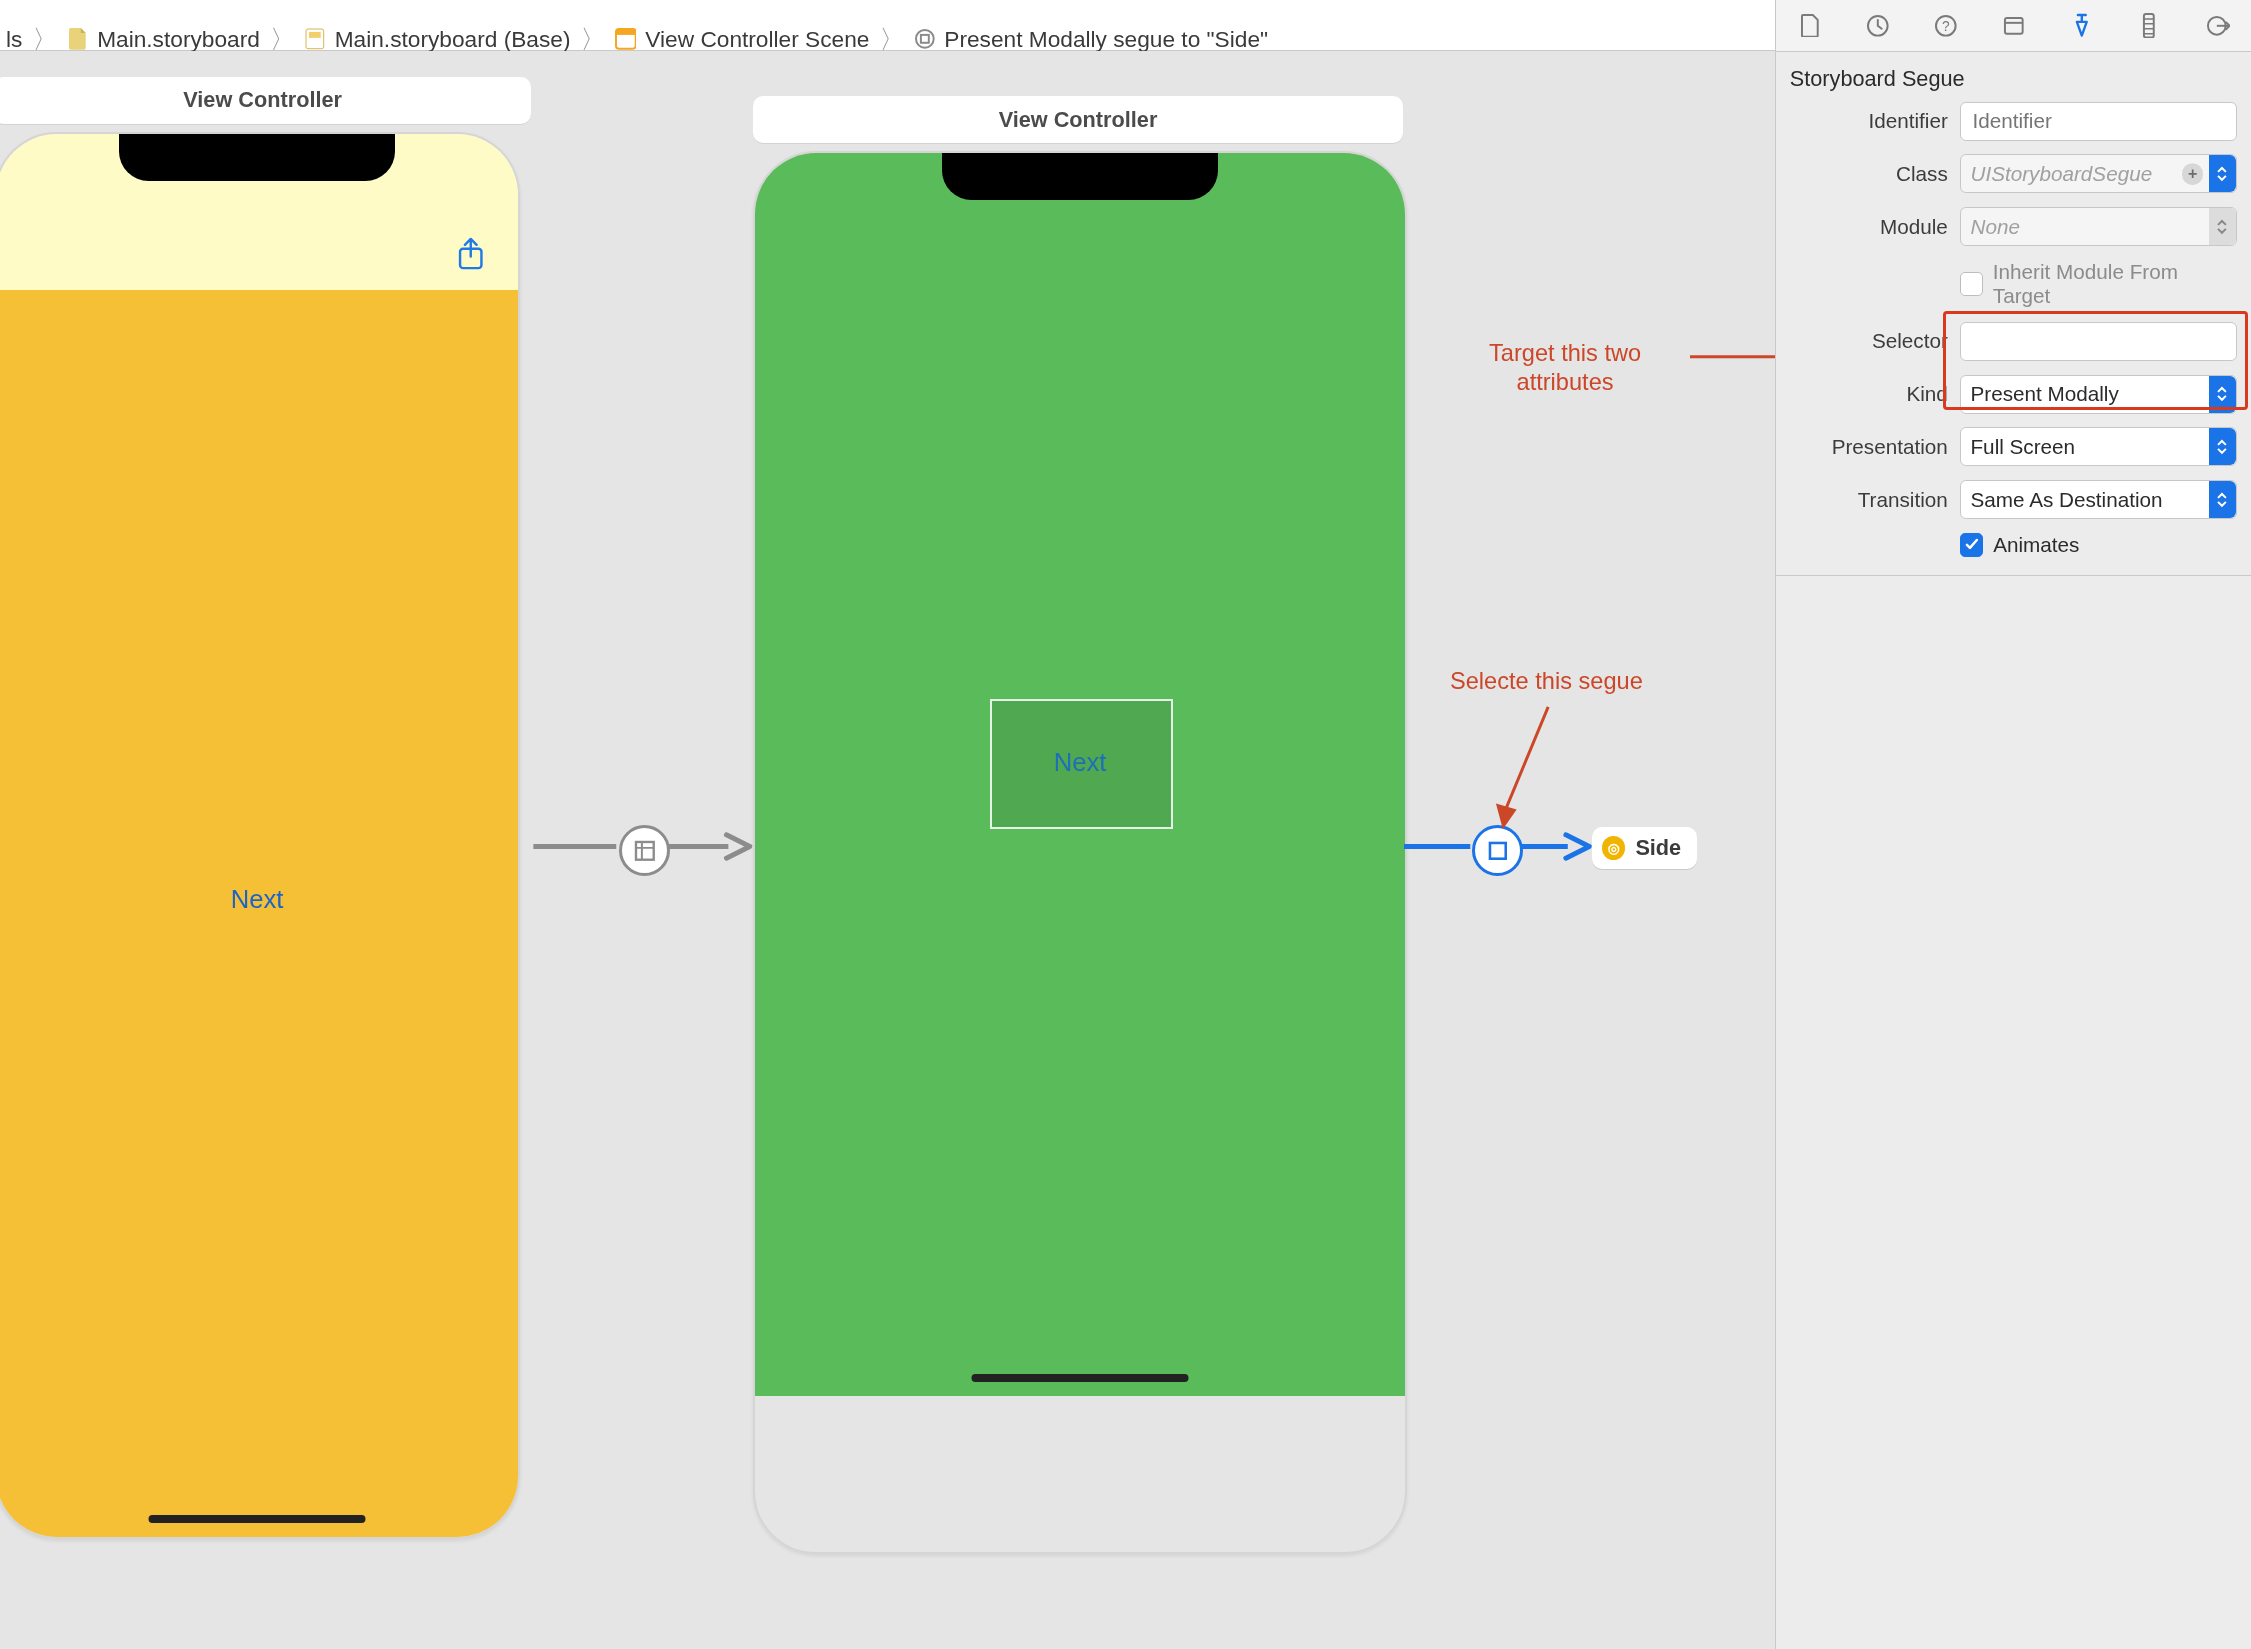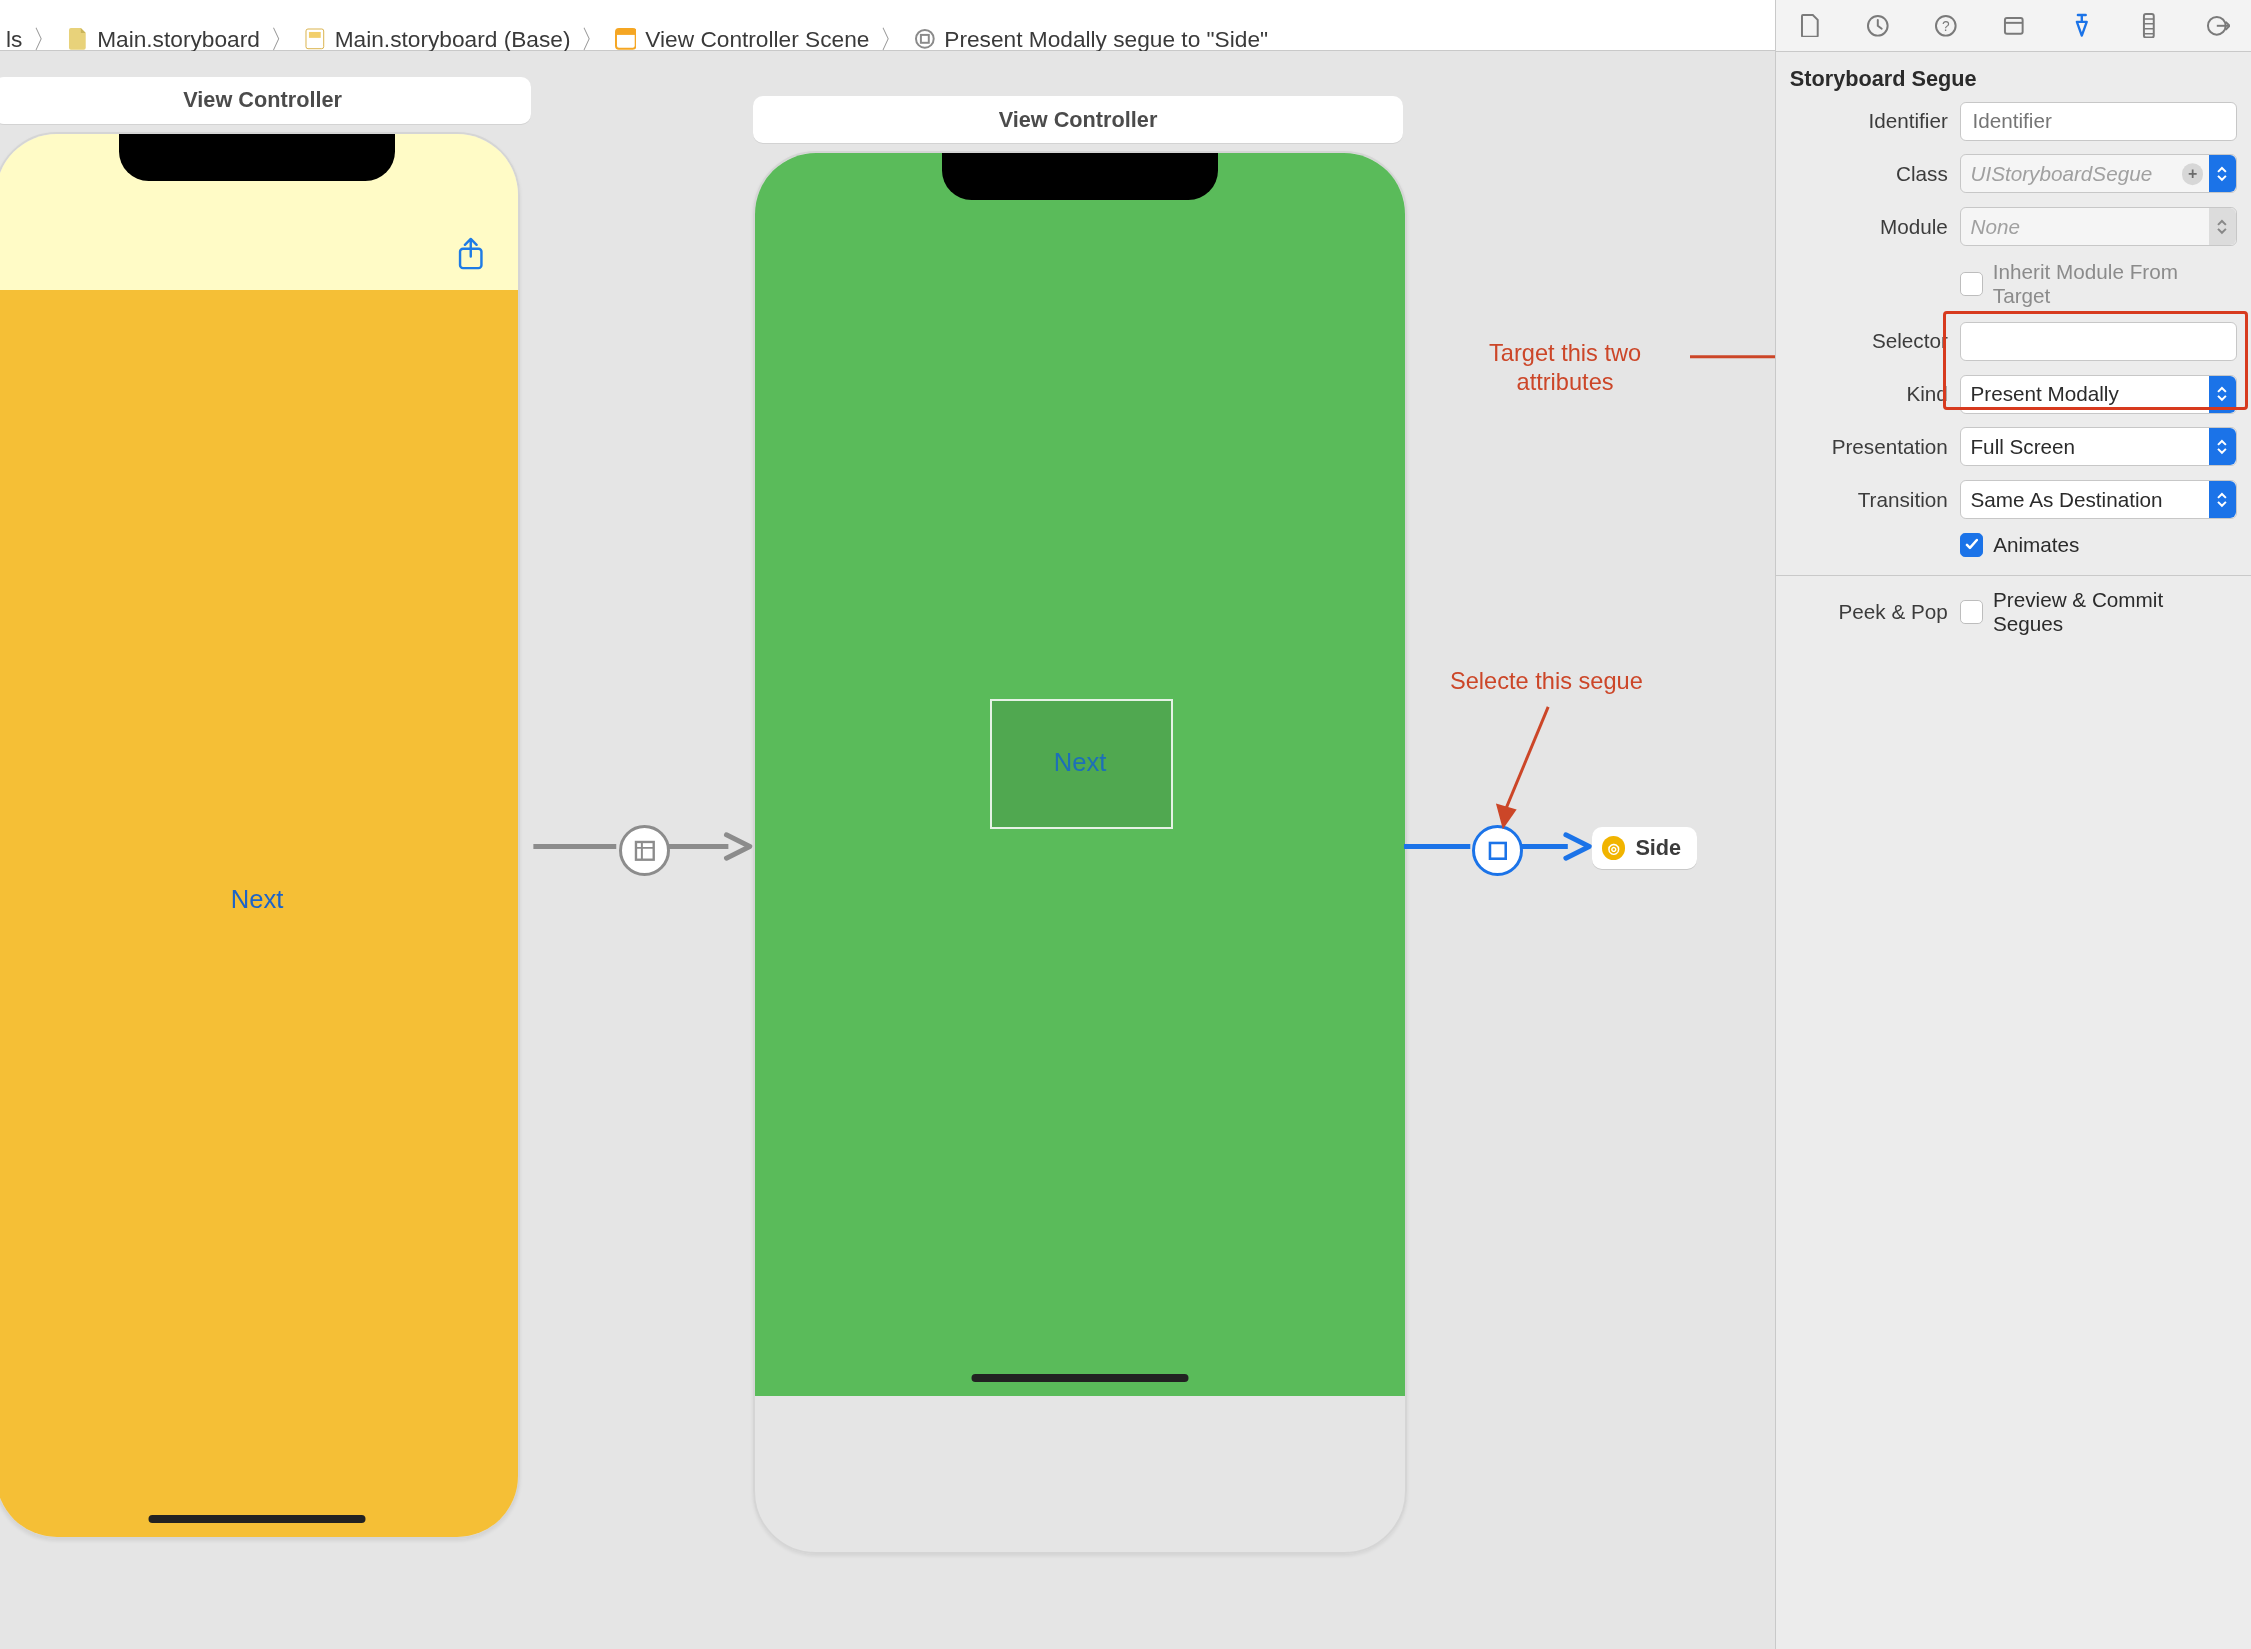--- a/index.html
+++ b/index.html
@@ -104,21 +104,21 @@
     background: #f3f3f3;
   }
   .inspector-tabs .tab {
     width: 29.6px; height: 29.6px;
     display: inline-flex; align-items: center; justify-content: center;
     color: #7a7a7a;
   }
   .inspector-tabs .tab.active { color: var(--blue); }
 
   .sec-title {
-    font-weight: 700;
+    font-weight: 400;
     font-size: 21.7px;
     padding: 13.8px 13.8px 9.9px 13.8px;
   }
   .form {
     display: grid;
     grid-template-columns: 158px 1fr;
     row-gap: 13.8px;
     column-gap: 11.8px;
     align-items: center;
     padding: 0 13.8px 15.8px 13.8px;
@@ -520,27 +520,20 @@
         <svg width="13.8" height="13.8" viewBox="0 0 14 14">
             <path d="M2 7l3 3 7-8" fill="none" stroke="#fff" stroke-width="2.5" stroke-linecap="round" stroke-linejoin="round"></path>
           </svg>
       </span>
       <span>Animates</span>
     </div>
   </div>
 
   <div class="hr"></div>
 
-  <div class="form" style="padding-top:0">
-    <div class="lbl">Peek &amp; Pop</div>
-    <div class="checkbox-row">
-      <span class="cbx"></span>
-      <span>Preview &amp; Commit Segues</span>
-    </div>
-  </div>
 
   <div class="red-rect" style="left:167px; top:311px; width:299px; height:93px;"></div>
 </div>
 
 <div class="canvas">
 
   <div class="vc-header" style="left:-5.9px; top:25.6px; width:537px;">
       <span>View Controller</span>
     </div>
 

